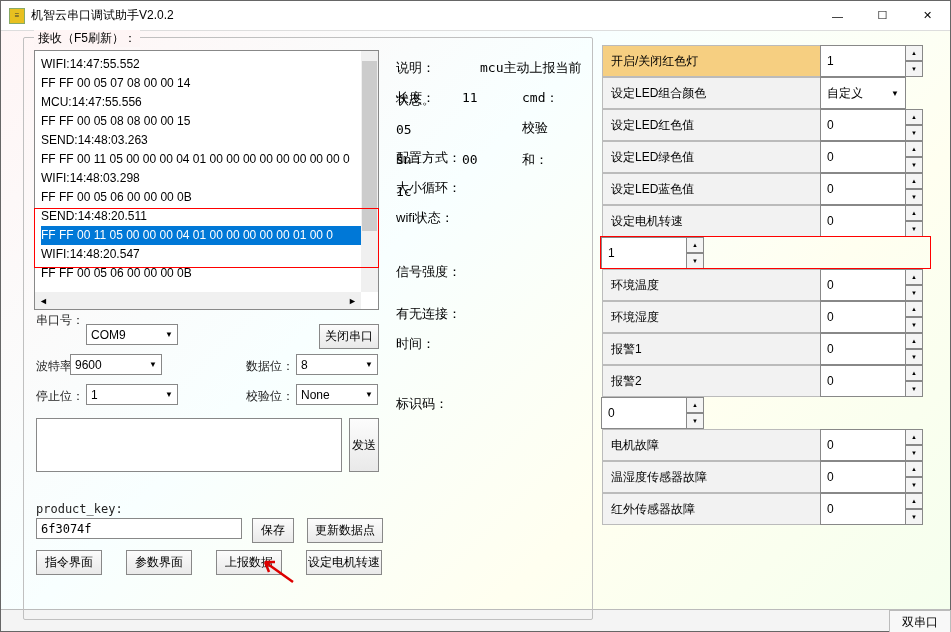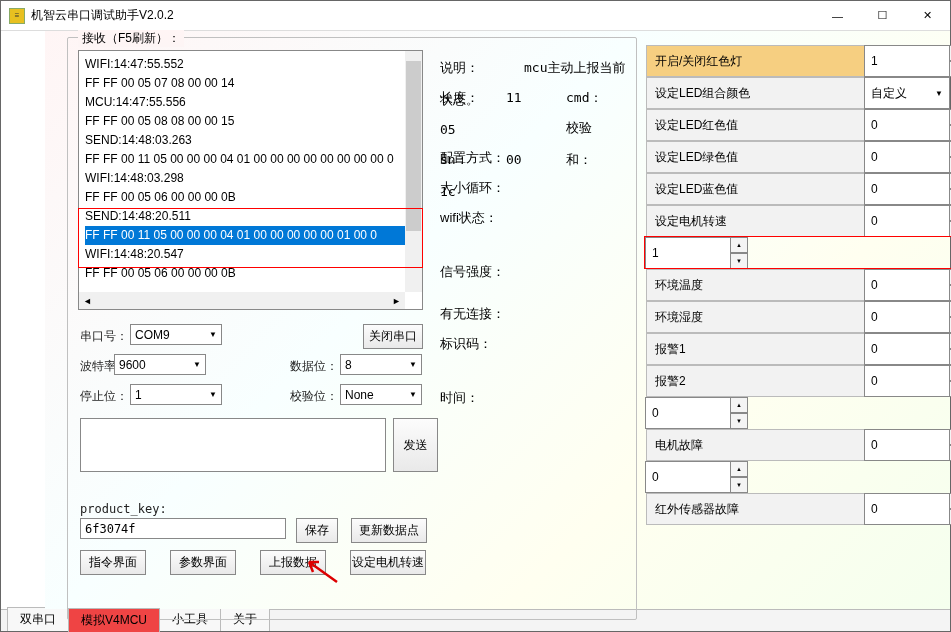--- a/index.html
+++ b/index.html
@@ -2,56 +2,56 @@
 <html><head>
 <meta charset="utf-8">
 <style>
 * { box-sizing: border-box; margin: 0; padding: 0; }
 body { font-family: "Microsoft YaHei", SimSun, sans-serif; font-size: 12px; background: #fff; }
 .window { width: 951px; height: 632px; border: 1px solid #666; position: relative; display: flex; flex-direction: column; }
 .titlebar { height: 30px; background: #fff; display: flex; align-items: center; padding-left: 8px; border-bottom: 1px solid #ddd; }
 .appicon { width: 16px; height: 16px; background: #e8c020; border: 1px solid #8a6; margin-right: 6px; display:flex;align-items:center;justify-content:center;font-size:8px;color:#333;}
 .titlebar .spacer { flex: 1; }
 .titlebar .winbtn { width: 45px; height: 29px; display: flex; align-items: center; justify-content: center; font-family: "Segoe UI Symbol", sans-serif; font-size: 11px; }
-.content { flex: 1; position: relative; background: linear-gradient(135deg, #fff5f5 0%, #f8ffff 40%, #fffff0 70%, #f5ffee 100%); margin-left: 44px; }
+.content { flex: 1; position: relative; background: linear-gradient(135deg, #fff5f5 0%, #f8ffff 40%, #fffff0 70%, #f5ffee 100%); }
 .fieldset { position: absolute; left: 22px; top: 6px; width: 570px; height: 583px; border: 1px solid #c0c0c0; border-radius: 2px; }
 .fieldset .legend { position: absolute; top: -8px; left: 10px; background: linear-gradient(#fff5f5,#fdf5f5); padding: 0 4px; }
 .logbox { position: absolute; left: 10px; top: 12px; width: 345px; height: 260px; background: #fff; border: 1px solid #888; overflow: hidden; }
 .loglines { padding: 4px 6px; font-size: 12px; line-height: 19px; white-space: nowrap; position: relative; }
 .loglines .selected { background: #0078d7; color: #fff; }
 .redbox1 { position: absolute; left: 10px; top: 170px; width: 345px; height: 60px; border: 1px solid red; pointer-events: none; }
 .vscroll { position: absolute; right: 0; top: 0; width: 17px; bottom: 17px; background: #f0f0f0; }
 .vscroll .thumb { position: absolute; left: 1px; right: 1px; top: 10px; height: 170px; background: #ccc; }
 .hscroll { position: absolute; left: 0; right: 17px; bottom: 0; height: 17px; background: #f0f0f0; display: flex; align-items: center; }
 .hscroll .arrow { width: 17px; height: 17px; display: flex; align-items: center; justify-content: center; font-size: 9px; }
 .hscroll .track { flex: 1; height: 17px; }
 .ctl { position: absolute; font-size: 12px; }
 .lbl { color: #222; }
 .btn { background: linear-gradient(#fcfcfc,#e9e9e9); border: 1px solid #888; padding: 3px 0; text-align: center; cursor: default; }
 .combo { background: #fff; border: 1px solid #888; height: 21px; display: flex; align-items: center; padding: 0 4px; justify-content: space-between; }
 .combo .arrow { font-size: 8px; }
 .input { background: #fff; border: 1px solid #888; height: 21px; padding: 0 4px; display: flex; align-items: center; overflow: hidden; }
 .txtarea { background: #fff; border: 1px solid #888; }
-.sendbtnbox { position: absolute; left: 325px; top: 380px; width: 45px; height: 54px; background: linear-gradient(#fcfcfc,#e9e9e9); border: 1px solid #888; display: flex; align-items: center; justify-content: center; }
+.sendbtnbox { position: absolute; left: 325px; top: 380px; width: 30px; height: 54px; background: linear-gradient(#fcfcfc,#e9e9e9); border: 1px solid #888; display: flex; align-items: center; justify-content: center; }
 .infocol { position: absolute; left: 372px; top: 14px; font-size: 13px; line-height: 32px; }
 .infocol .row { height: 30px; }
 .infocol .k { display: inline-block; width: 66px; }
 .infocol .k2 { display: inline-block; width: 44px; margin-left: 26px; }
 .infocol .v { display: inline-block; width: 34px; }
 .rightpane { position: absolute; left: 601px; top: 14px; width: 326px; }
 .proprow { height: 32px; display: flex; align-items: stretch; }
 .propname { width: 219px; border: 1px solid #bbb; display: flex; align-items: center; padding: 0 8px; font-size: 12px; }
 .propname.hdr { background: #f6cf81; }
 .propname.norm { background: #f2f2f2; }
 .propval { width: 86px; border: 1px solid #888; background: #fff; display: flex; align-items: center; padding: 0 6px; font-size: 12px; margin-left: -1px; }
 .propval.combo2 { justify-content: space-between; }
 .spin { width: 18px; display: flex; flex-direction: column; margin-left: -1px; }
 .spin .sb { flex: 1; border: 1px solid #888; background: #f4f4f4; display: flex; align-items: center; justify-content: center; font-size: 6px; }
 .redbox2 { position: absolute; left: 599px; top: 205px; width: 331px; height: 33px; border: 1px solid red; pointer-events: none; }
-.tabsbar { height: 22px; background: #f4f4f4; border-top: 1px solid #bbb; display: flex; align-items: flex-end; padding-left: 6px; }
+.tabsbar { height: 22px; background: #f4f4f4; border-top: 1px solid #bbb; display: flex; align-items: flex-end; padding-left: 6px; flex-direction: column; }
 .tab { padding: 3px 12px; border: 1px solid #bbb; border-bottom: none; background: #f8f8f8; margin-right: -1px; font-size: 12px; }
 .tab.active { background: #ef4444; position: relative; top: 1px; }
 .redarrow { position: absolute; left: 233px; top: 518px; width: 40px; height: 28px; pointer-events: none; }
 </style>
 </head>
 <body>
 
 <div class="window">
   <div class="titlebar">
     <div class="appicon">≡</div>
@@ -85,21 +85,21 @@
             <div class="thumb"></div>
           </div>
         <div class="hscroll">
           <div class="arrow">◄</div>
           <div class="track"></div>
           <div class="arrow">►</div>
         </div>
       </div>
       <div class="redbox1"></div>
 
-      <div class="ctl lbl" style="left:12px;top:290px">串口号：</div>
+      <div class="ctl lbl" style="left:12px;top:274px">串口号：</div>
       <div class="ctl combo" style="left:62px;top:286px;width:92px">
           <span>COM9</span>
           <span class="arrow">▼</span>
         </div>
       <div class="ctl btn" style="left:295px;top:286px;width:60px">关闭串口</div>
 
       <div class="ctl lbl" style="left:12px;top:320px">波特率：</div>
       <div class="ctl combo" style="left:46px;top:316px;width:92px">
           <span>9600</span>
           <span class="arrow">▼</span>
@@ -144,22 +144,22 @@
 
       <div class="infocol">
         <div class="row"><span class="k">说明：</span><span style="margin-left:18px;font-family:monospace">mcu主动上报当前状态。</span></div>
         <div class="row"><span class="k">长度：</span><span class="v" style="font-family:monospace">11</span><span class="k2" style="font-family:monospace">cmd：</span><span class="v" style="font-family:monospace">05</span></div>
         <div class="row"><span class="k" style="font-family:monospace">sn：</span><span class="v" style="font-family:monospace">00</span><span class="k2">校验和：</span><span class="v" style="font-family:monospace">1c</span></div>
         <div class="row"><span class="k">配置方式：</span></div>
         <div class="row"><span class="k">大小循环：</span></div>
         <div class="row" style="height:54px"><span class="k">wifi状态：</span></div>
         <div class="row" style="height:42px"><span class="k">信号强度：</span></div>
         <div class="row"><span class="k">有无连接：</span></div>
+        <div class="row" style="height:60px"><span class="k">时间：</span></div>
         <div class="row" style="height:54px"><span class="k">标识码：</span></div>
-        <div class="row" style="height:60px"><span class="k">时间：</span></div>
       </div>
     </div>
 
     <div class="rightpane" id="proplist">
         <div class="proprow">
           <div class="propname hdr">开启/关闭红色灯</div>
           <div class="propval">1</div>
           <div class="spin">
             <div class="sb">▲</div>
             <div class="sb">▼</div>
@@ -252,20 +252,21 @@
         </div>
         <div class="proprow">
           <div class="propname norm">电机故障</div>
           <div class="propval">0</div>
           <div class="spin">
             <div class="sb">▲</div>
             <div class="sb">▼</div>
           </div>
         </div>
         <div class="proprow">
+          <div class="propname norm">温湿度传感器故障</div>
           <div class="propval">0</div>
           <div class="spin">
             <div class="sb">▲</div>
             <div class="sb">▼</div>
           </div>
         </div>
         <div class="proprow">
           <div class="propname norm">红外传感器故障</div>
           <div class="propval">0</div>
           <div class="spin">

